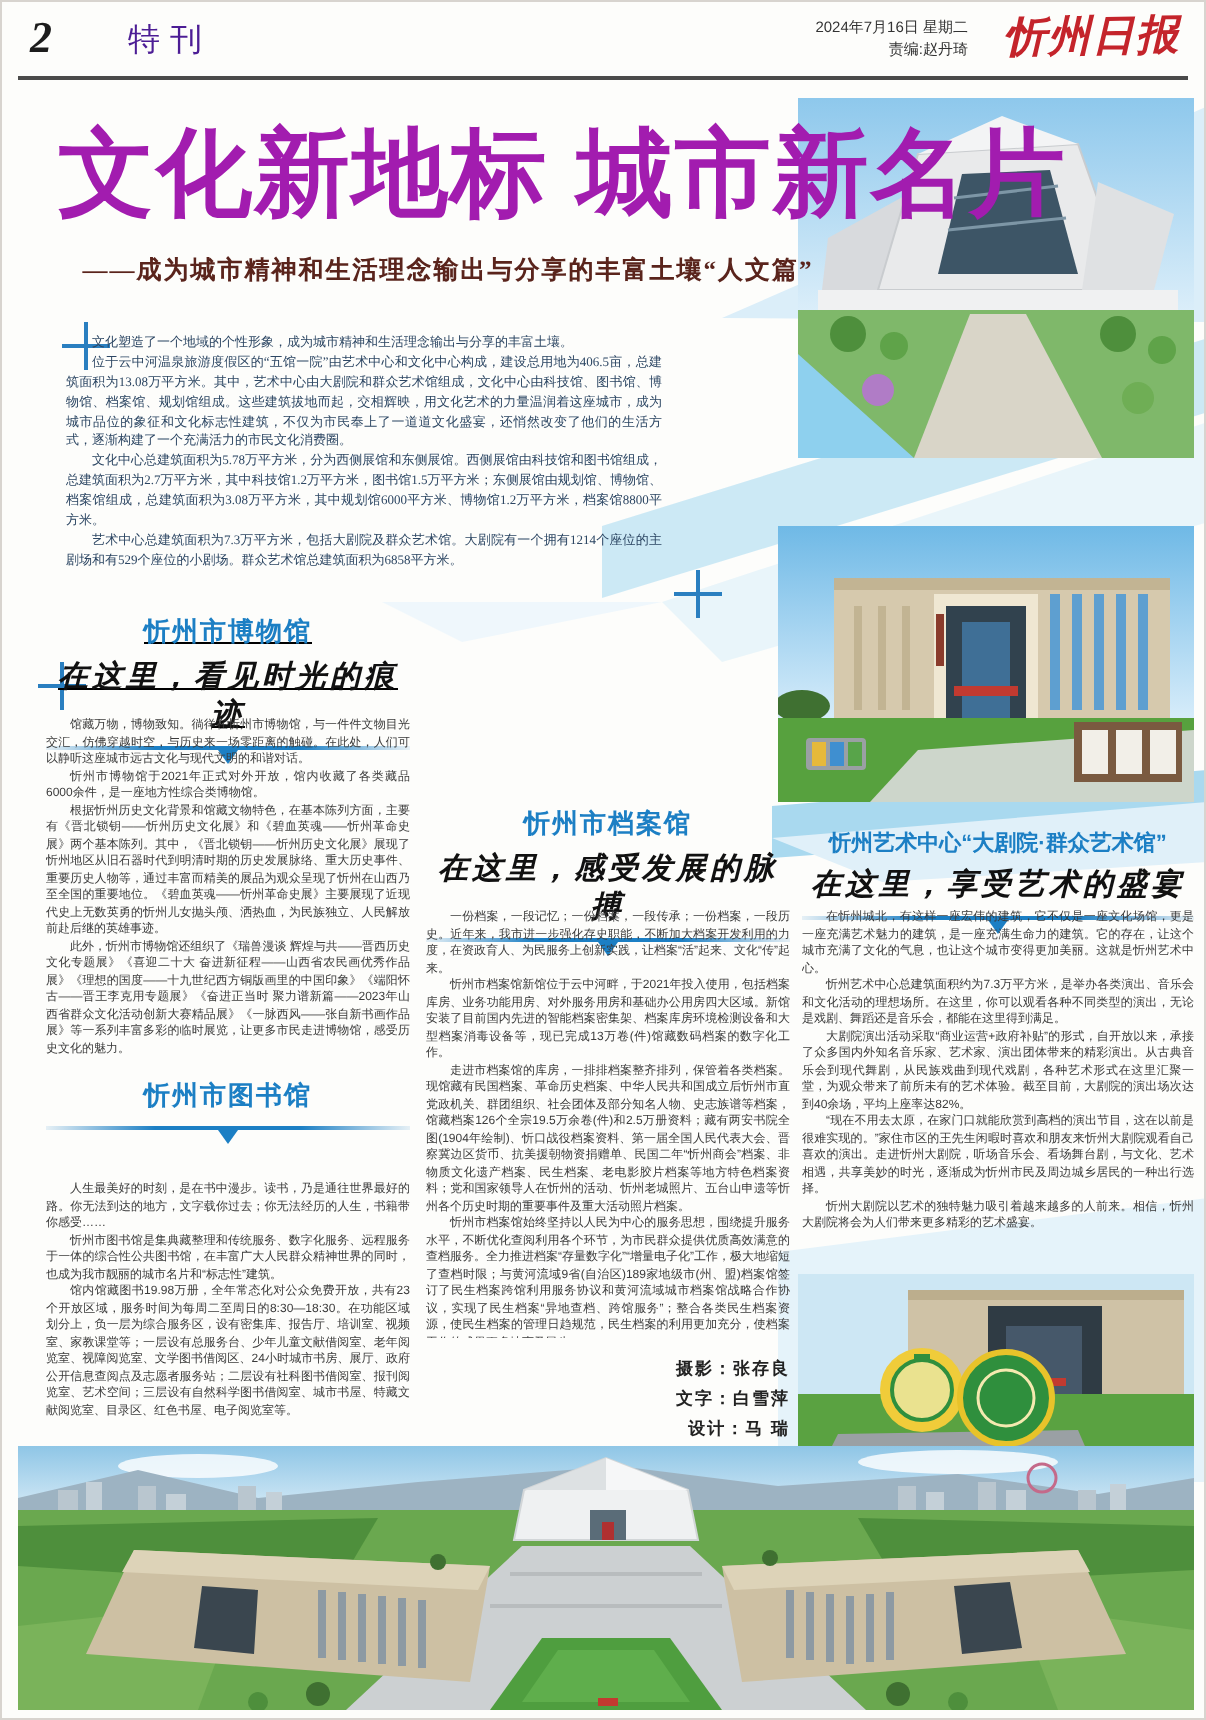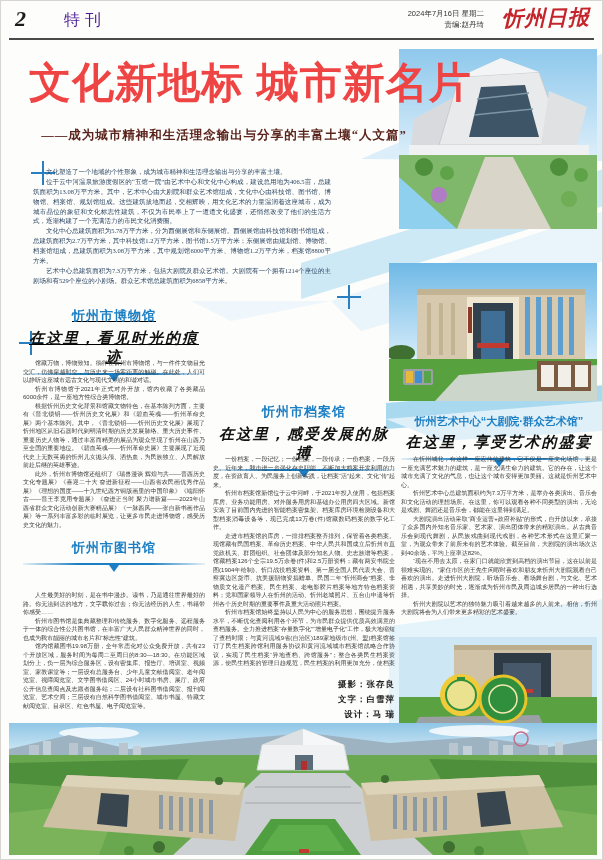--- a/index.html
+++ b/index.html
@@ -12,21 +12,21 @@
   .hdr-logo{position:absolute;right:12px;top:3px;font:italic bold 21px "Liberation Serif",serif;
             color:#c4242b;letter-spacing:1px;transform:rotate(-1deg);}
   .hdr-rule{position:absolute;left:8px;right:8px;top:37px;height:2px;background:#4a4a4a;}
   
   .decor{position:absolute;left:0;top:0;width:603px;height:860px;z-index:0;pointer-events:none;}
   .cross{position:absolute;width:24px;height:24px;z-index:3;}
   .cross::before{content:"";position:absolute;left:11px;top:0;width:2px;height:24px;background:#2a7fc0;}
   .cross::after{content:"";position:absolute;left:0;top:11px;width:24px;height:2px;background:#2a7fc0;}
   
   .headline{position:absolute;left:28px;top:54px;width:430px;z-index:3;
-            font-size:42px;font-weight:bold;color:#ef4444;letter-spacing:1px;white-space:nowrap;text-align:center;}
+            font-size:48px;font-weight:bold;color:#a21caf;letter-spacing:1px;white-space:nowrap;text-align:center;}
   .subhead{position:absolute;left:28px;top:126px;width:390px;z-index:3;text-align:center;
            font-family:"Liberation Serif",serif;font-weight:bold;font-size:12.5px;color:#5a241c;letter-spacing:1px;}
   
   .intro{position:absolute;left:32px;top:166px;width:298px;height:134px;z-index:3;overflow:hidden;
          font-family:"Liberation Serif",serif;font-size:6.5px;line-height:1.52;color:#2c4663;text-align:justify;}
   .intro p{margin:0;text-indent:2em;}
   
   .section{position:absolute;z-index:3;}
   .sec-title{color:#1c7fc4;font-weight:bold;font-size:13px;text-align:center;letter-spacing:1px;}
   .sec-title.small{font-size:11px;letter-spacing:0;}

